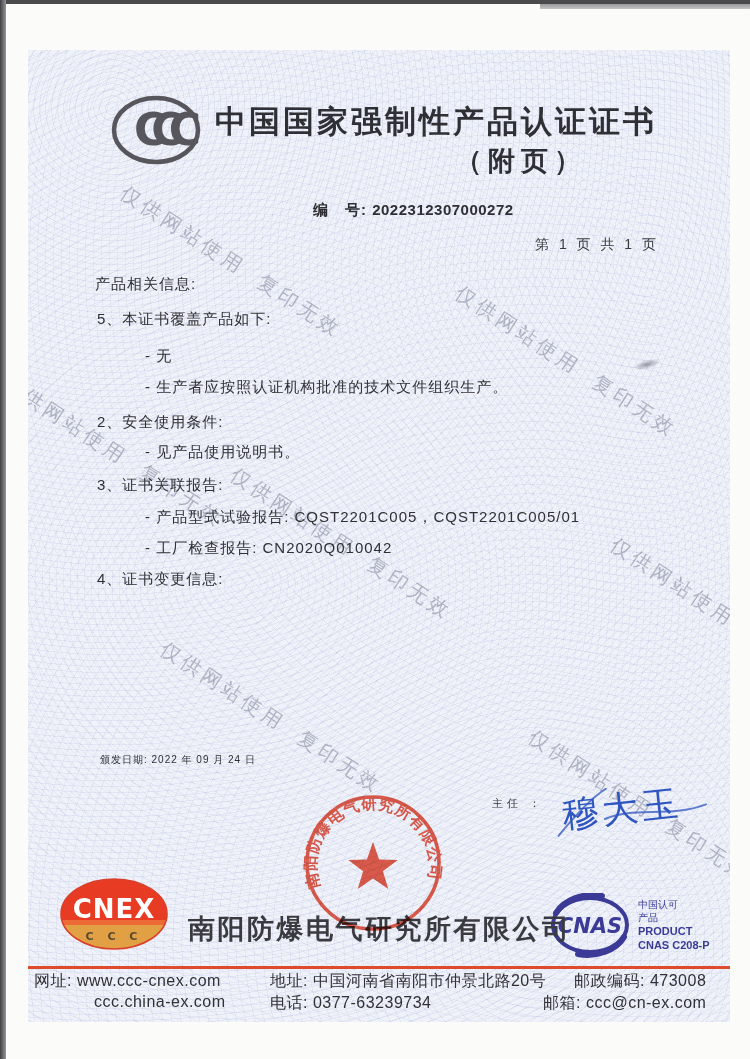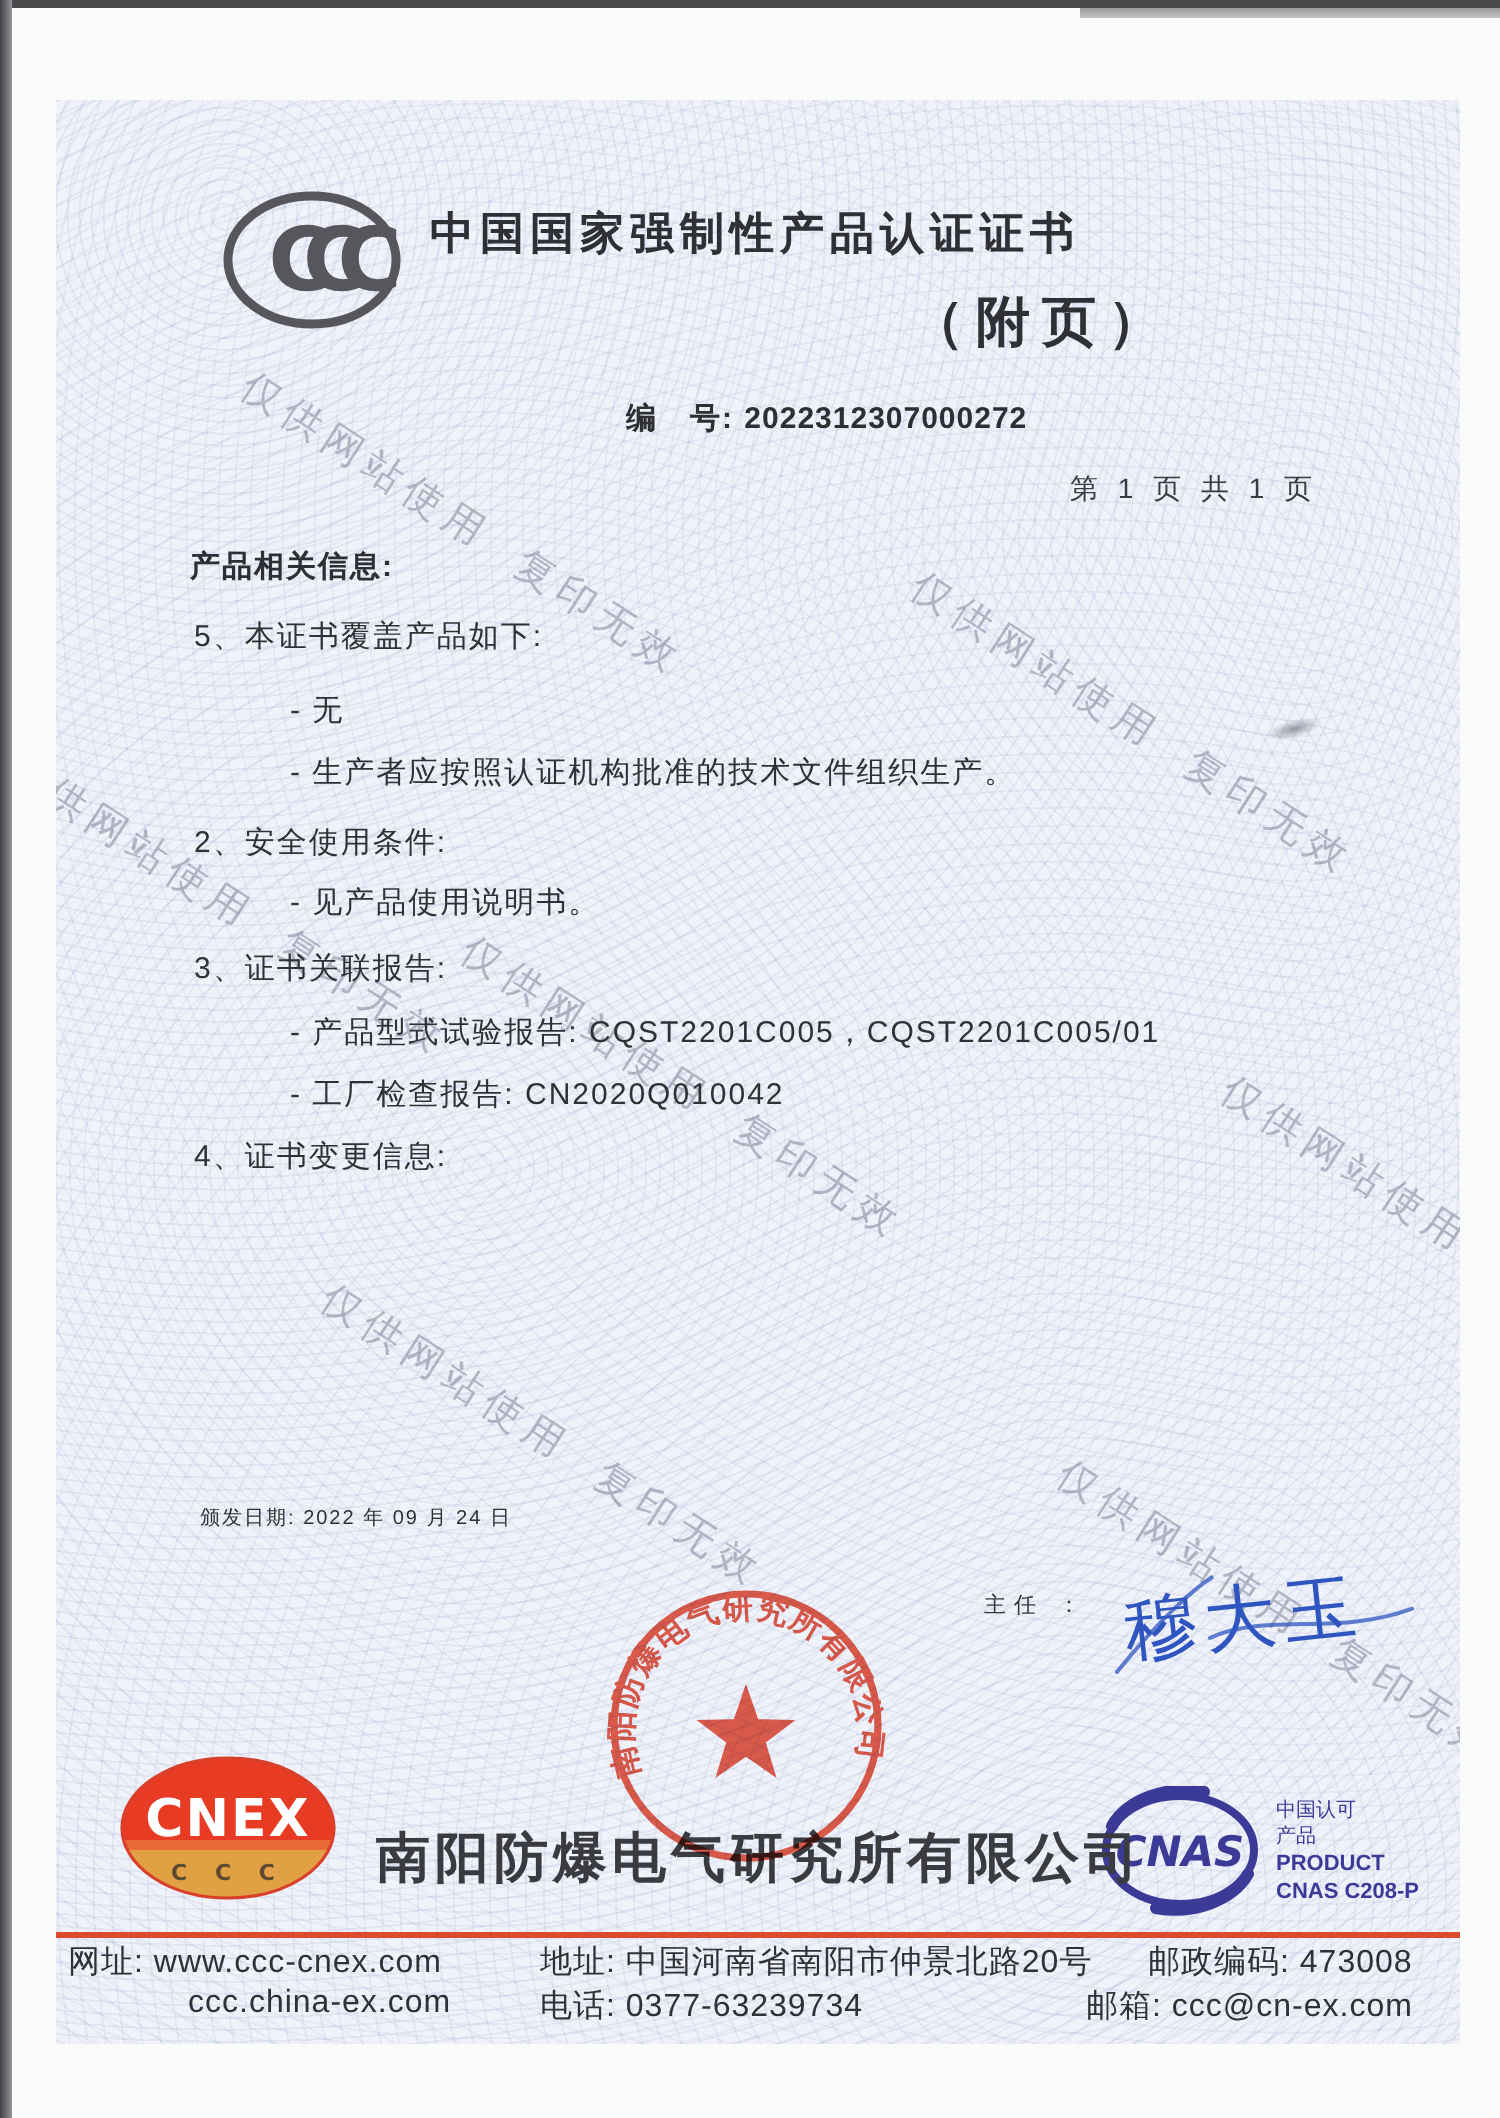--- a/index.html
+++ b/index.html
@@ -17,27 +17,27 @@
     position:absolute;left:28px;top:50px;width:702px;height:972px;overflow:hidden;
     background-color:#f0f2f9;
     background-image:
       repeating-radial-gradient(circle at 12% 6%,  rgba(104,124,190,0.10) 0 1px, rgba(0,0,0,0) 1px 6px),
       repeating-radial-gradient(circle at 88% 22%, rgba(104,124,190,0.08) 0 1px, rgba(0,0,0,0) 1px 8px),
       repeating-radial-gradient(circle at 30% 55%, rgba(104,124,190,0.08) 0 1px, rgba(0,0,0,0) 1px 7px),
       repeating-radial-gradient(circle at 72% 92%, rgba(104,124,190,0.09) 0 1px, rgba(0,0,0,0) 1px 9px);
   }
 
   .t{position:absolute;white-space:pre;line-height:1.15}
-  .title{left:187px;top:54px;width:430px;text-align:left;font-size:22px;font-weight:bold;letter-spacing:3px;color:#2f3036}
+  .title{left:187px;top:54px;width:430px;text-align:left;font-size:31px;font-weight:bold;letter-spacing:3px;color:#2f3036}
   .subtitle{left:187px;top:96px;width:372px;text-align:right;font-size:27px;font-weight:bold;letter-spacing:6px;color:#2f3036}
   .serial{left:285px;top:151px;font-size:15px;font-weight:bold;letter-spacing:1px}
   .serial .num{font-weight:600;letter-spacing:0.5px}
   .pageinfo{left:507px;top:186px;font-size:14px;letter-spacing:3px;color:#3a3b40}
 
-  .sec{left:67px;top:225px;font-size:15px;font-weight:bold;letter-spacing:1px}
+  .sec{left:67px;top:225px;font-size:15px;font-weight:normal;letter-spacing:1px}
   .item{font-size:15px;letter-spacing:1px;color:#303136}
   .i1{left:69px;top:260px}
   .i1s1{left:117px;top:297px}
   .i1s2{left:117px;top:328px}
   .i2{left:69px;top:363px}
   .i2s1{left:117px;top:393px}
   .i3{left:69px;top:426px}
   .i3s1{left:117px;top:458px}
   .i3s2{left:117px;top:489px}
   .i4{left:69px;top:520px}

